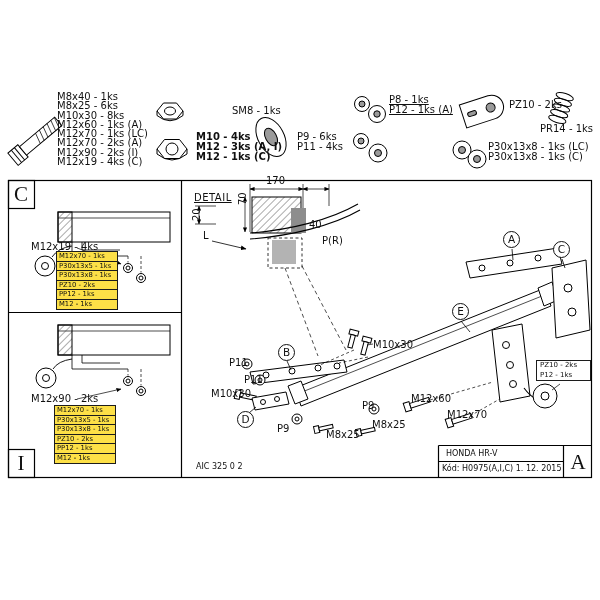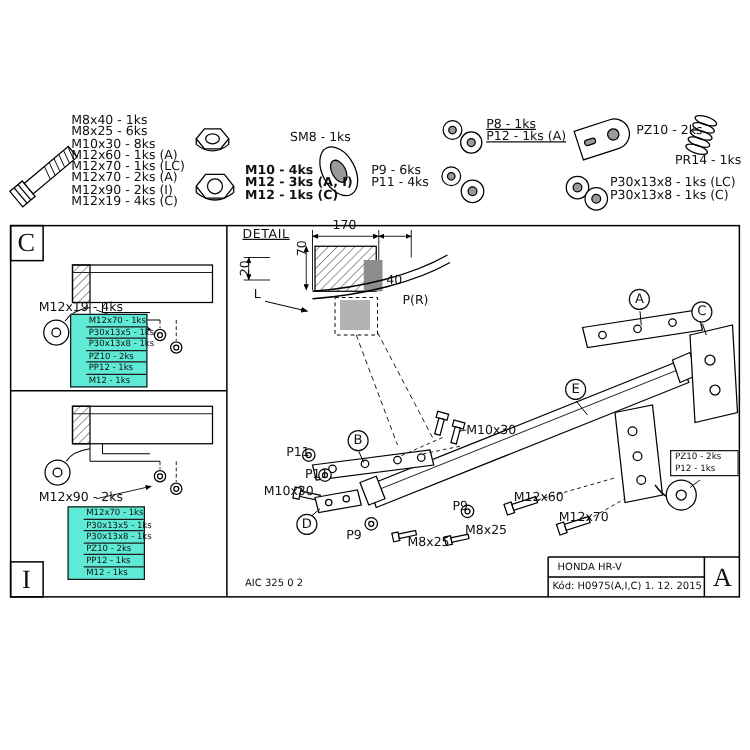--- a/index.html
+++ b/index.html
@@ -6,21 +6,21 @@
   html,body { background:#ffffff; }
   body { font-family:"DejaVu Sans", sans-serif; }
   #sheet { position:relative; width:600px; height:600px; background:#fff; overflow:hidden; }
   svg.art { position:absolute; left:0; top:0; }
 
   .t { position:absolute; color:#101010; white-space:nowrap; font-size:10px; line-height:9.3px; }
   .t.s10 { font-size:10px; line-height:12px; }
   .stack div { white-space:nowrap; }
   .rot { transform:rotate(-90deg); transform-origin:left top; }
 
-  .plist { position:absolute; background:#5eead4; border:1px solid #1c1c1c; font-size:6.8px; color:#101010; z-index:4;padding-left:12px; }
+  .plist { position:absolute; background:#fde047; border:1px solid #1c1c1c; font-size:6.8px; color:#101010; z-index:4; }
   .plist div { line-height:8.6px; padding:0 2px; border-bottom:1px solid #1c1c1c; white-space:nowrap; }
   .plist div:last-child { border-bottom:none; }
 
   .sidebox { position:absolute; border:1px solid #1c1c1c; background:#fff; font-size:7px; color:#101010; z-index:4; }
   .sidebox div { line-height:9.5px; padding:0 3px; white-space:nowrap; }
 
   .callout { position:absolute; width:17px; height:17px; border:1.3px solid #111; border-radius:50%;
              background:#fff; font-size:10.5px; text-align:center; line-height:14.5px; color:#111; z-index:5; }
 
   .corner { position:absolute; font-family:"Liberation Serif", serif; font-size:21px; color:#111;
@@ -334,21 +334,21 @@
   <div class="t" style="left:31px; top:394px; z-index:4;">M12x90 - 2ks</div>
   <div class="plist" style="left:54px; top:405px; width:62px;">
     <div>M12x70 - 1ks</div>
     <div>P30x13x5 - 1ks</div>
     <div>P30x13x8 - 1ks</div>
     <div>PZ10 - 2ks</div>
     <div>PP12 - 1ks</div>
     <div>M12 - 1ks</div>
   </div>
 
-  <div class="t s10 detail-title" style="left:194px; top:182px;">DETAIL</div>
+  <div class="t s10 detail-title" style="left:194px; top:192px;">DETAIL</div>
   <div class="t" style="left:266px; top:176px;">170</div>
   <div class="t" style="left:309px; top:176px;margin-top:44px;">40</div>
   <div class="t rot" style="left:238px; top:205px;">70</div>
   <div class="t rot" style="left:192px; top:221px;">20</div>
   <div class="t s10" style="left:203px; top:230px;">L</div>
   <div class="t s10" style="left:322px; top:235px;">P(R)</div>
 
   <div class="callout" style="left:503px; top:231px;">A</div>
   <div class="callout" style="left:278px; top:344px;">B</div>
   <div class="callout" style="left:553px; top:241px;">C</div>

